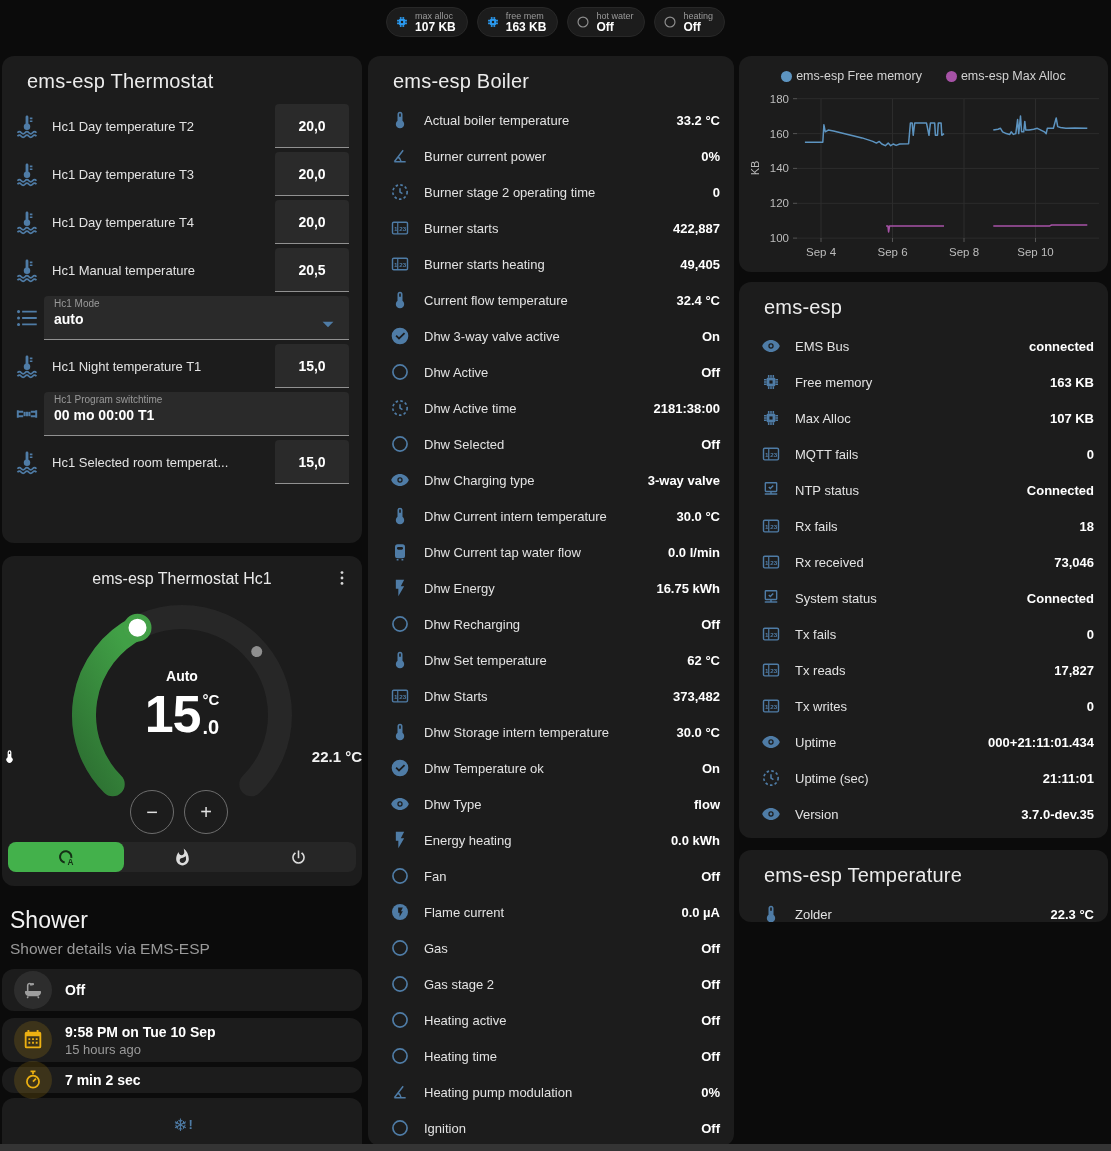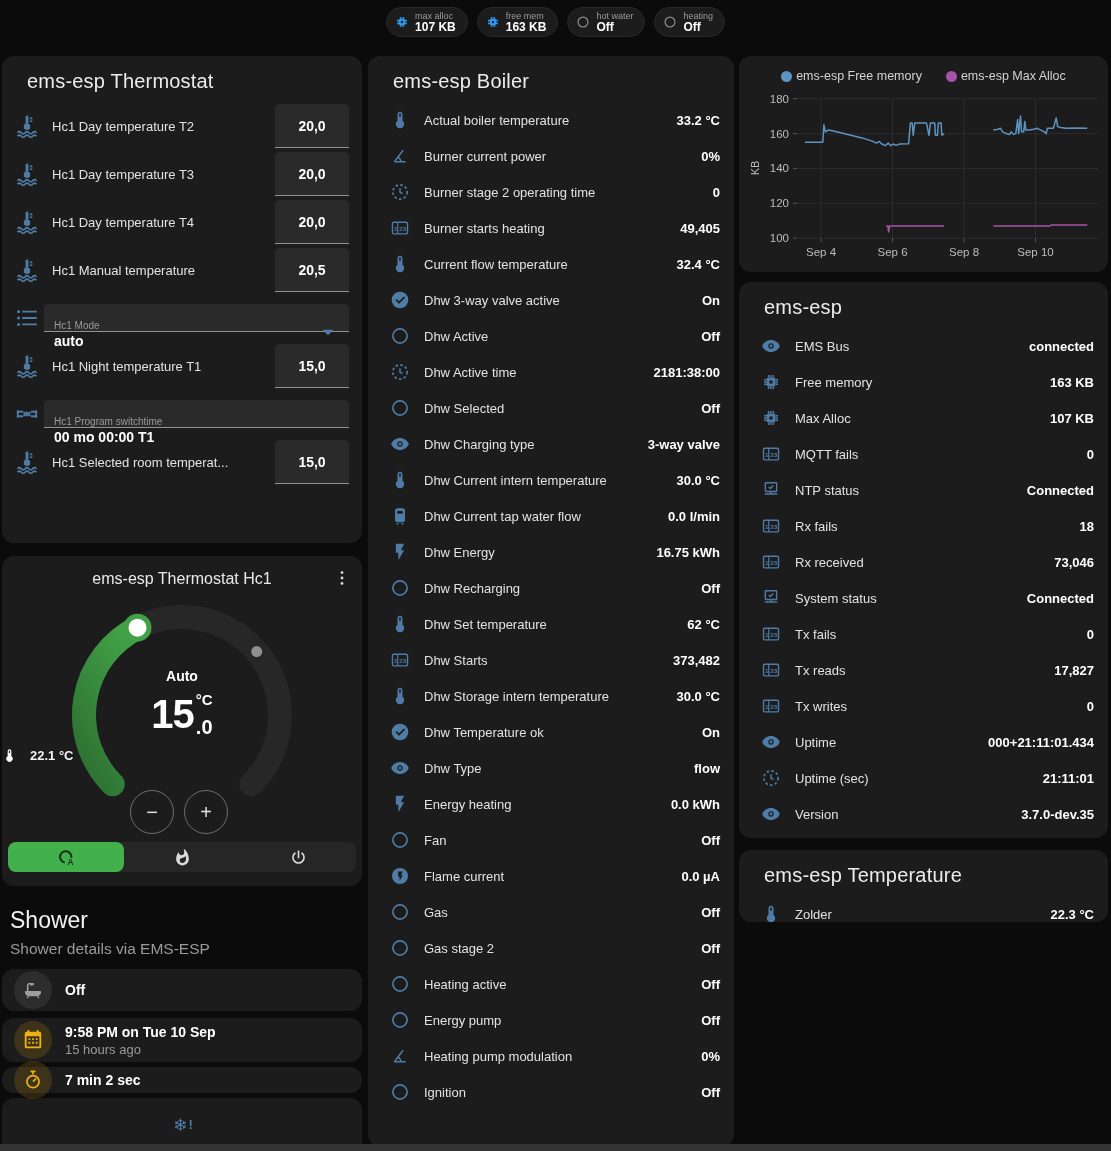--- a/index.html
+++ b/index.html
@@ -16,41 +16,41 @@
 #col-left{left:2px;width:360px}
 #col-mid{left:368px;width:366px}
 #col-right{left:739px;width:369px}
 .card{background:#1c1c1c;border-radius:12px;position:relative;overflow:hidden}
 .card-title{font-size:20px;font-weight:400;color:#ececec;padding:14px 25px 9px;margin:0;letter-spacing:.2px}
 
 .crow{height:48px;display:flex;align-items:center;padding:0 13px 0 12px}
 .crow .ic{width:26px;height:26px;color:#4f7ca6;flex:none}
 .crow-label{flex:1;font-size:13px;color:#e2e2e2;margin-left:12px;white-space:nowrap;overflow:hidden}
 .num-box{width:74px;height:44px;background:#2a2a2a;border-radius:4px 4px 0 0;border-bottom:1px solid #919191;display:flex;align-items:center;justify-content:center;font-size:14px;font-weight:700;color:#fff;flex:none;box-sizing:border-box}
-.field-box{flex:1;margin-left:4px;height:28px;background:#2a2a2a;border-radius:4px 4px 0 0;border-bottom:1px solid #919191;padding:16px 10px 0;box-sizing:border-box;position:relative}
+.field-box{flex:1;margin-left:4px;height:44px;background:#2a2a2a;border-radius:4px 4px 0 0;border-bottom:1px solid #919191;padding:2px 10px 0;box-sizing:border-box;position:relative}
 .box-label{font-size:10px;color:#9a9a9a}
 .box-value{font-size:14px;font-weight:700;color:#fff;margin-top:2px}
 .box-arrow{position:absolute;right:8px;top:15px;width:15px;height:15px;color:#9a9a9a}
 
 .erow{height:36px;display:flex;align-items:center;padding:0 14px 0 22px}
 .erow .ic{width:20px;height:20px;color:#4f7ca6;flex:none}
 .erow-label{margin-left:14px;flex:1;font-size:13px;color:#e2e2e2;white-space:nowrap;overflow:hidden}
 .erow-value{font-size:13px;font-weight:700;color:#fff;white-space:nowrap}
 
 #dial-card{height:330px;margin-top:13px}
 .dial-title{position:absolute;top:14px;left:0;right:0;text-align:center;font-size:16px;color:#e9e9e9}
 .dots{position:absolute;right:10px;top:12px;width:20px;height:20px;color:#d8d8d8}
 #dial-svg{position:absolute;left:0;top:0}
 .dial-mode{position:absolute;left:0;right:0;top:112px;text-align:center;font-size:14px;font-weight:700;color:#fff}
 .dial-temp{position:absolute;left:0;right:0;top:133px;display:flex;justify-content:center;align-items:flex-start}
-.dial-temp .big{font-size:40px;font-weight:700;color:#fff;line-height:50px;letter-spacing:-1px}
+.dial-temp .big{font-size:52px;font-weight:700;color:#fff;line-height:50px;letter-spacing:-1px}
 .dial-temp .sup{display:flex;flex-direction:column;align-items:flex-start;margin-left:2px}
 .dial-temp .unit{font-size:15px;font-weight:700;color:#fff;line-height:16px;margin-top:3px}
 .dial-temp .dec{font-size:20px;font-weight:700;color:#fff;line-height:22px;margin-top:8px}
-.dial-cur{position:absolute;left:0;right:0;top:192px;display:flex;justify-content:flex-start;align-items:center;gap:13px;font-size:13px;font-weight:700;color:#f2f2f2}
+.dial-cur{position:absolute;left:0;right:0;top:192px;display:flex;justify-content:space-between;align-items:center;gap:13px;font-size:15px;font-weight:700;color:#f2f2f2}
 .dial-cur .ic{width:15px;height:15px;color:#fff}
 .stepper{position:absolute;top:234px;width:44px;height:44px;border:1px solid #6d6d6d;border-radius:50%;display:flex;align-items:center;justify-content:center;font-size:20px;color:#e0e0e0;box-sizing:border-box}
 #minus{left:128px}
 #plus{left:182px}
 .mode-strip{position:absolute;left:6px;right:6px;top:286px;height:30px;background:#262626;border-radius:8px;display:flex}
 .mode-btn{flex:1;display:flex;align-items:center;justify-content:center;border-radius:8px}
 .mode-btn .ic{width:19px;height:19px}
 .mode-btn.active{background:#43b14b;color:#143015}
 .mode-btn:not(.active){color:#dcdcdc}
 
@@ -355,20 +355,30 @@
           <div class="erow-label">Burner stage 2 operating time</div>
           <div class="erow-value">0</div>
         </div>
         <div class="erow">
           <svg viewBox="0 0 24 24" class="ic ">
             <rect x="3" y="5" width="18" height="14" rx="1.5" fill="none" stroke="currentColor" stroke-width="1.7"></rect>
             <path d="M9.3,5v14" stroke="currentColor" stroke-width="1.4"></path>
             <text x="4.9" y="15.3" font-size="7.5" font-weight="bold" fill="currentColor">1</text>
             <text x="11.2" y="15.3" font-size="7.5" font-weight="bold" fill="currentColor">23</text>
           </svg>
+          <div class="erow-label">Burner starts</div>
+          <div class="erow-value">422,887</div>
+        </div>
+        <div class="erow">
+          <svg viewBox="0 0 24 24" class="ic ">
+            <rect x="3" y="5" width="18" height="14" rx="1.5" fill="none" stroke="currentColor" stroke-width="1.7"></rect>
+            <path d="M9.3,5v14" stroke="currentColor" stroke-width="1.4"></path>
+            <text x="4.9" y="15.3" font-size="7.5" font-weight="bold" fill="currentColor">1</text>
+            <text x="11.2" y="15.3" font-size="7.5" font-weight="bold" fill="currentColor">23</text>
+          </svg>
           <div class="erow-label">Burner starts heating</div>
           <div class="erow-value">49,405</div>
         </div>
         <div class="erow">
           <svg viewBox="0 0 24 24" class="ic ">
             <path fill="currentColor" d="M15,13V5A3,3 0 0,0 9,5V13A5,5 0 1,0 15,13M12,4A1,1 0 0,1 13,5V8H11V5A1,1 0 0,1 12,4Z"></path>
           </svg>
           <div class="erow-label">Current flow temperature</div>
           <div class="erow-value">32.4 °C</div>
         </div>
@@ -518,21 +528,21 @@
           <svg viewBox="0 0 24 24" class="ic ">
             <circle cx="12" cy="12" r="8.5" fill="none" stroke="currentColor" stroke-width="2"></circle>
           </svg>
           <div class="erow-label">Heating active</div>
           <div class="erow-value">Off</div>
         </div>
         <div class="erow">
           <svg viewBox="0 0 24 24" class="ic ">
             <circle cx="12" cy="12" r="8.5" fill="none" stroke="currentColor" stroke-width="2"></circle>
           </svg>
-          <div class="erow-label">Energy pump</div>
+          <div class="erow-label">Heating time</div>
           <div class="erow-value">Off</div>
         </div>
         <div class="erow">
           <svg viewBox="0 0 24 24" class="ic ">
             <g fill="none" stroke="currentColor" stroke-width="1.8">
               <path d="M5.2,18.8L15.8,5.2M5.2,18.8h13.6M9.6,13.2c2,1.1 3.4,3.2 3.7,5.6"></path>
             </g>
           </svg>
           <div class="erow-label">Heating pump modulation</div>
           <div class="erow-value">0%</div>

